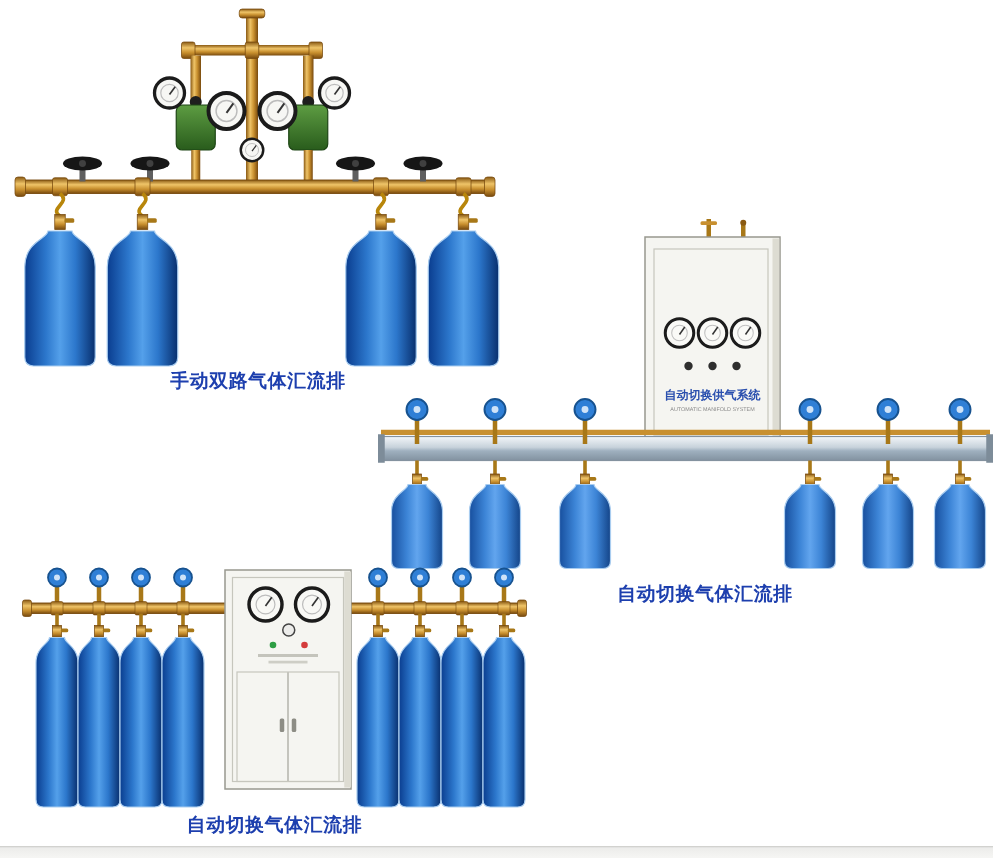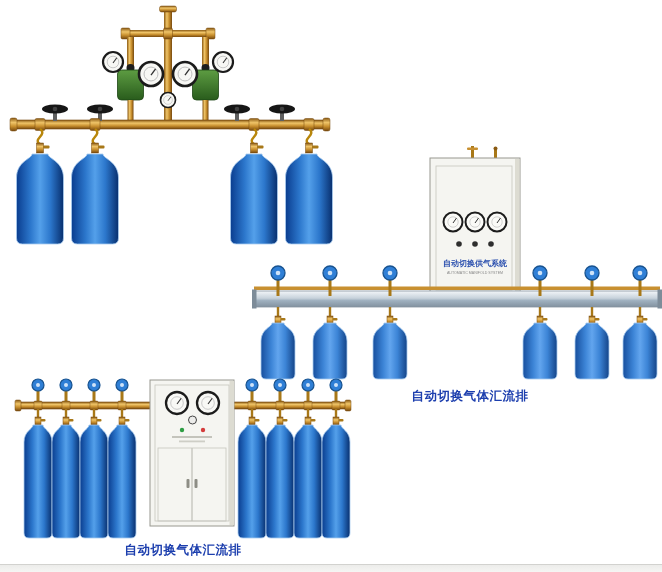--- a/index.html
+++ b/index.html
@@ -97,20 +97,21 @@
     <use href="#wh1" transform="translate(92,116)"></use>
     <use href="#wh1" transform="translate(229,116)"></use>
     <use href="#wh1" transform="translate(274,116)"></use>
 
     <use href="#stA" transform="translate(32,0)"></use>
     <use href="#stA" transform="translate(87,0)"></use>
     <use href="#stA" transform="translate(246,0)"></use>
     <use href="#stA" transform="translate(301,0)"></use>
   </svg>
 
+  <div class="caption" style="left:37px;top:247px;width:270px">手动双路气体汇流排</div>
 
   <svg class="fig" style="left:252px;top:146px" width="410" height="240" viewBox="0 0 410 240">
     <defs>
       <linearGradient id="brV2" x1="0" y1="0" x2="0" y2="1">
         <stop offset="0" stop-color="#8a5a14"></stop>
           <stop offset="0.35" stop-color="#efc468"></stop>
         <stop offset="0.65" stop-color="#c88f2e"></stop>
           <stop offset="1" stop-color="#77490e"></stop>
       </linearGradient>
       <linearGradient id="railG" x1="0" y1="0" x2="0" y2="1">

